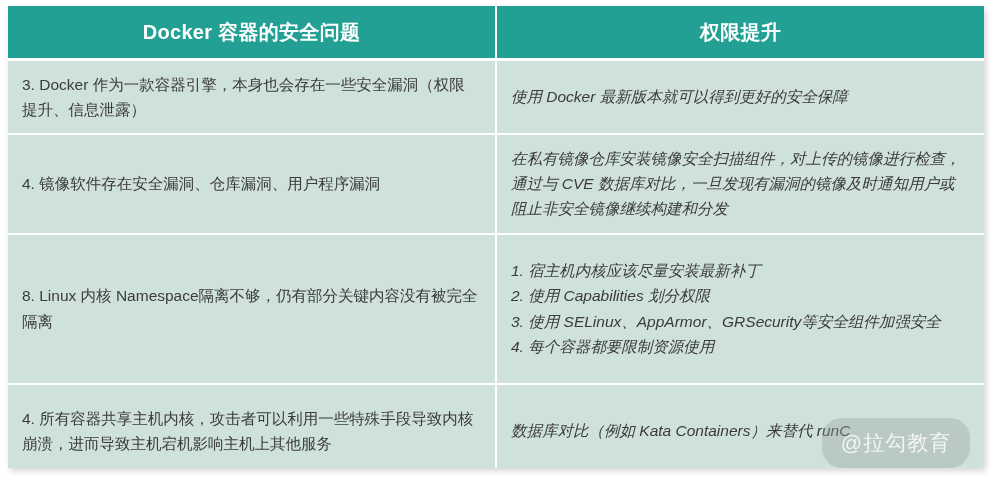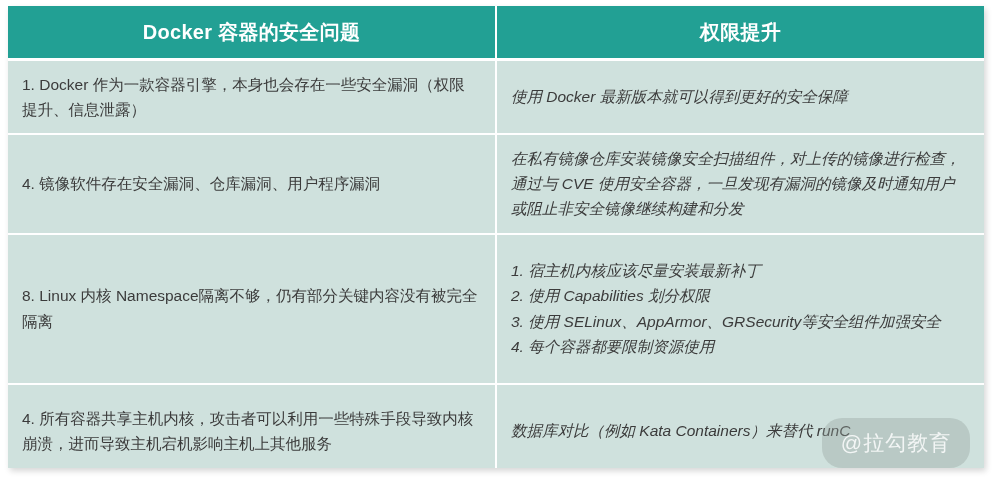--- a/index.html
+++ b/index.html
@@ -117,33 +117,33 @@
         <tr>
           <th>Docker 容器的安全问题</th>
           <th>权限提升</th>
         </tr>
       </thead>
 
       <tbody>
 
         <tr class="r1">
           <td>
-            <span class="cell-text">1. Docker 作为一款容器引擎，本身也会存在一些安全漏洞（权限提升、信息泄露）</span>
+            <span class="cell-text">3. Docker 作为一款容器引擎，本身也会存在一些安全漏洞（权限提升、信息泄露）</span>
           </td>
           <td>
             <span class="cell-text">使用 Docker 最新版本就可以得到更好的安全保障</span>
           </td>
         </tr>
 
         <tr class="r2">
           <td>
             <span class="cell-text">4. 镜像软件存在安全漏洞、仓库漏洞、用户程序漏洞</span>
           </td>
           <td>
-            <span class="cell-text">在私有镜像仓库安装镜像安全扫描组件，对上传的镜像进行检查，通过与 CVE 使用安全容器，一旦发现有漏洞的镜像及时通知用户或阻止非安全镜像继续构建和分发</span>
+            <span class="cell-text">在私有镜像仓库安装镜像安全扫描组件，对上传的镜像进行检查，通过与 CVE 数据库对比，一旦发现有漏洞的镜像及时通知用户或阻止非安全镜像继续构建和分发</span>
           </td>
         </tr>
 
         <tr class="r3">
           <td>
             <span class="cell-text">8. Linux 内核 Namespace隔离不够，仍有部分关键内容没有被完全隔离</span>
           </td>
           <td>
             <span class="cell-text">1. 宿主机内核应该尽量安装最新补丁
 2. 使用 Capabilities 划分权限

